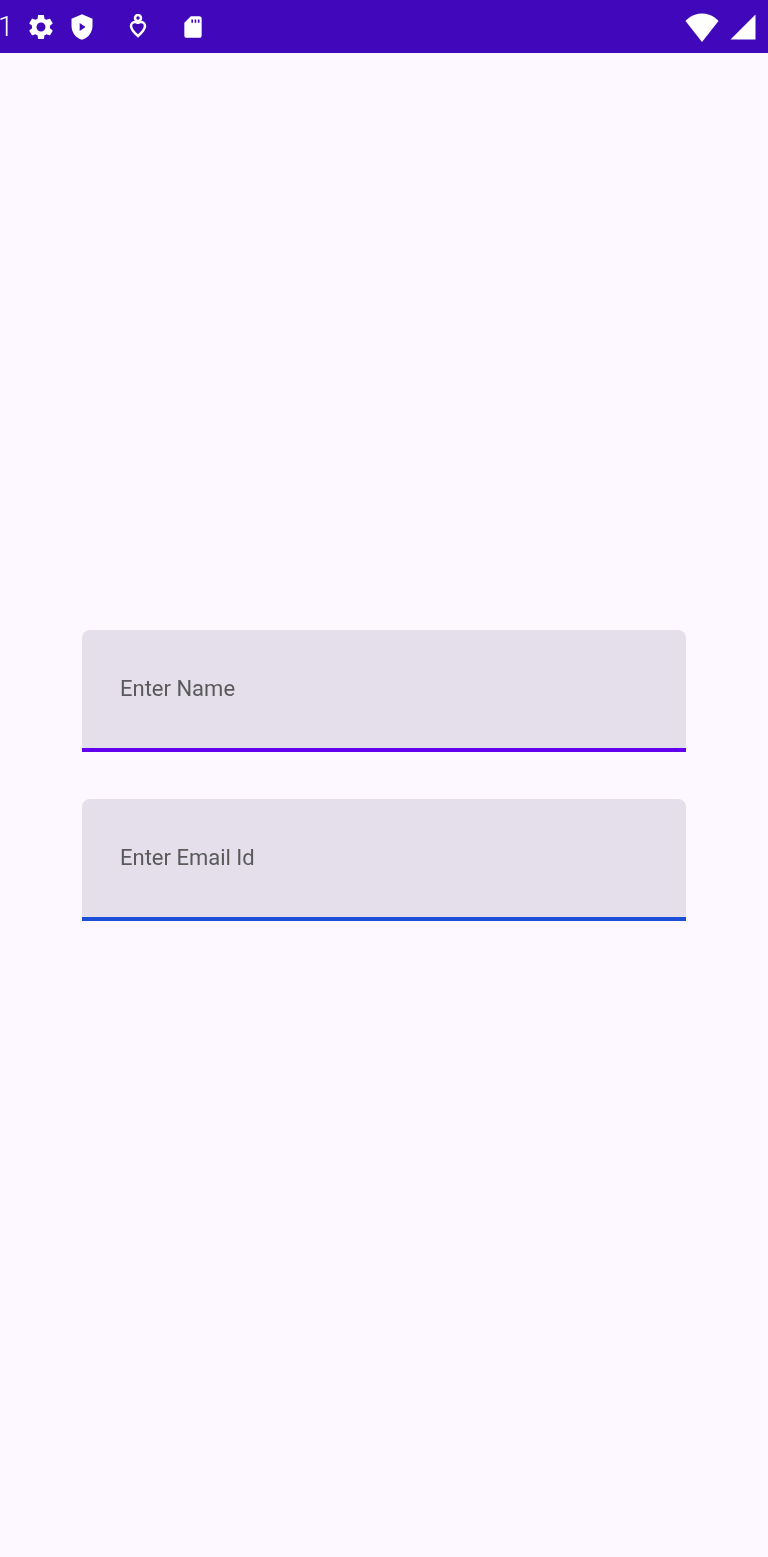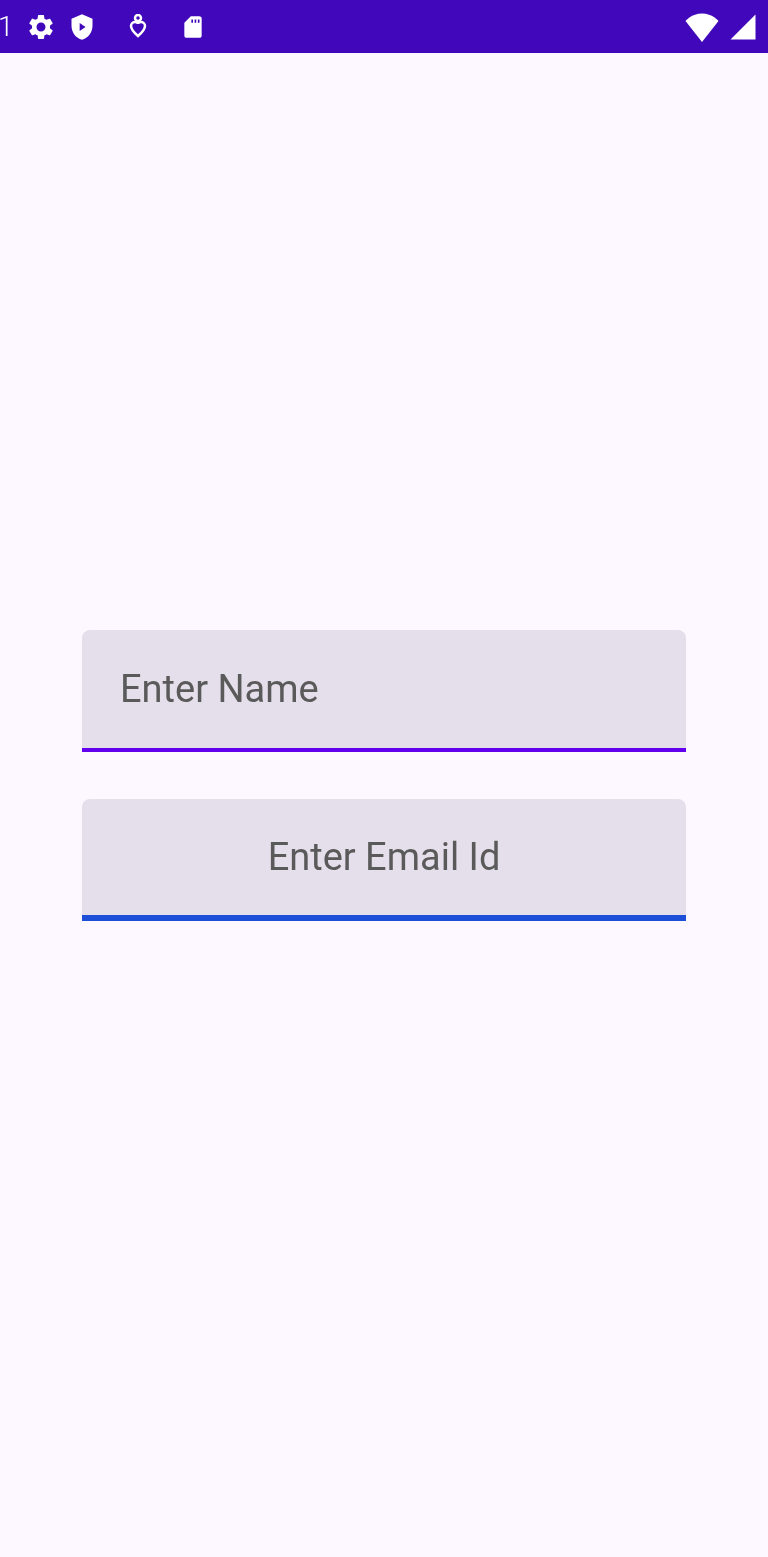--- a/index.html
+++ b/index.html
@@ -66,37 +66,36 @@
       gap: 47px;
     }
     
     .text-field {
       width: 100%;
       height: 122px;
       background: #e5dfeb;
       border: none;
       border-radius: 8px 8px 0 0;
       padding: 0 38px;
-      font-size: 38px;
+      font-size: 22px;
       color: #333;
       outline: none;
       font-family: Roboto, Arial, sans-serif;
     }
     
     .text-field::placeholder {
       color: #5a5a5a;
     }
     
     .text-field.focused {
       border-bottom: 4px solid #6200ee;
     }
     
     .text-field.unfocused {
-      border-bottom: 6px solid #1d4ed8;
-      text-align: center;
+      border-bottom: 4px solid #1d4ed8;
     }
   </style>
 </head>
 <body>
 
 <div class="status-bar">
   <div class="status-left">
     <span class="status-digit">1</span>
     <span>
       <svg class="icon-svg" width="30" height="30" viewBox="0 0 24 24">

